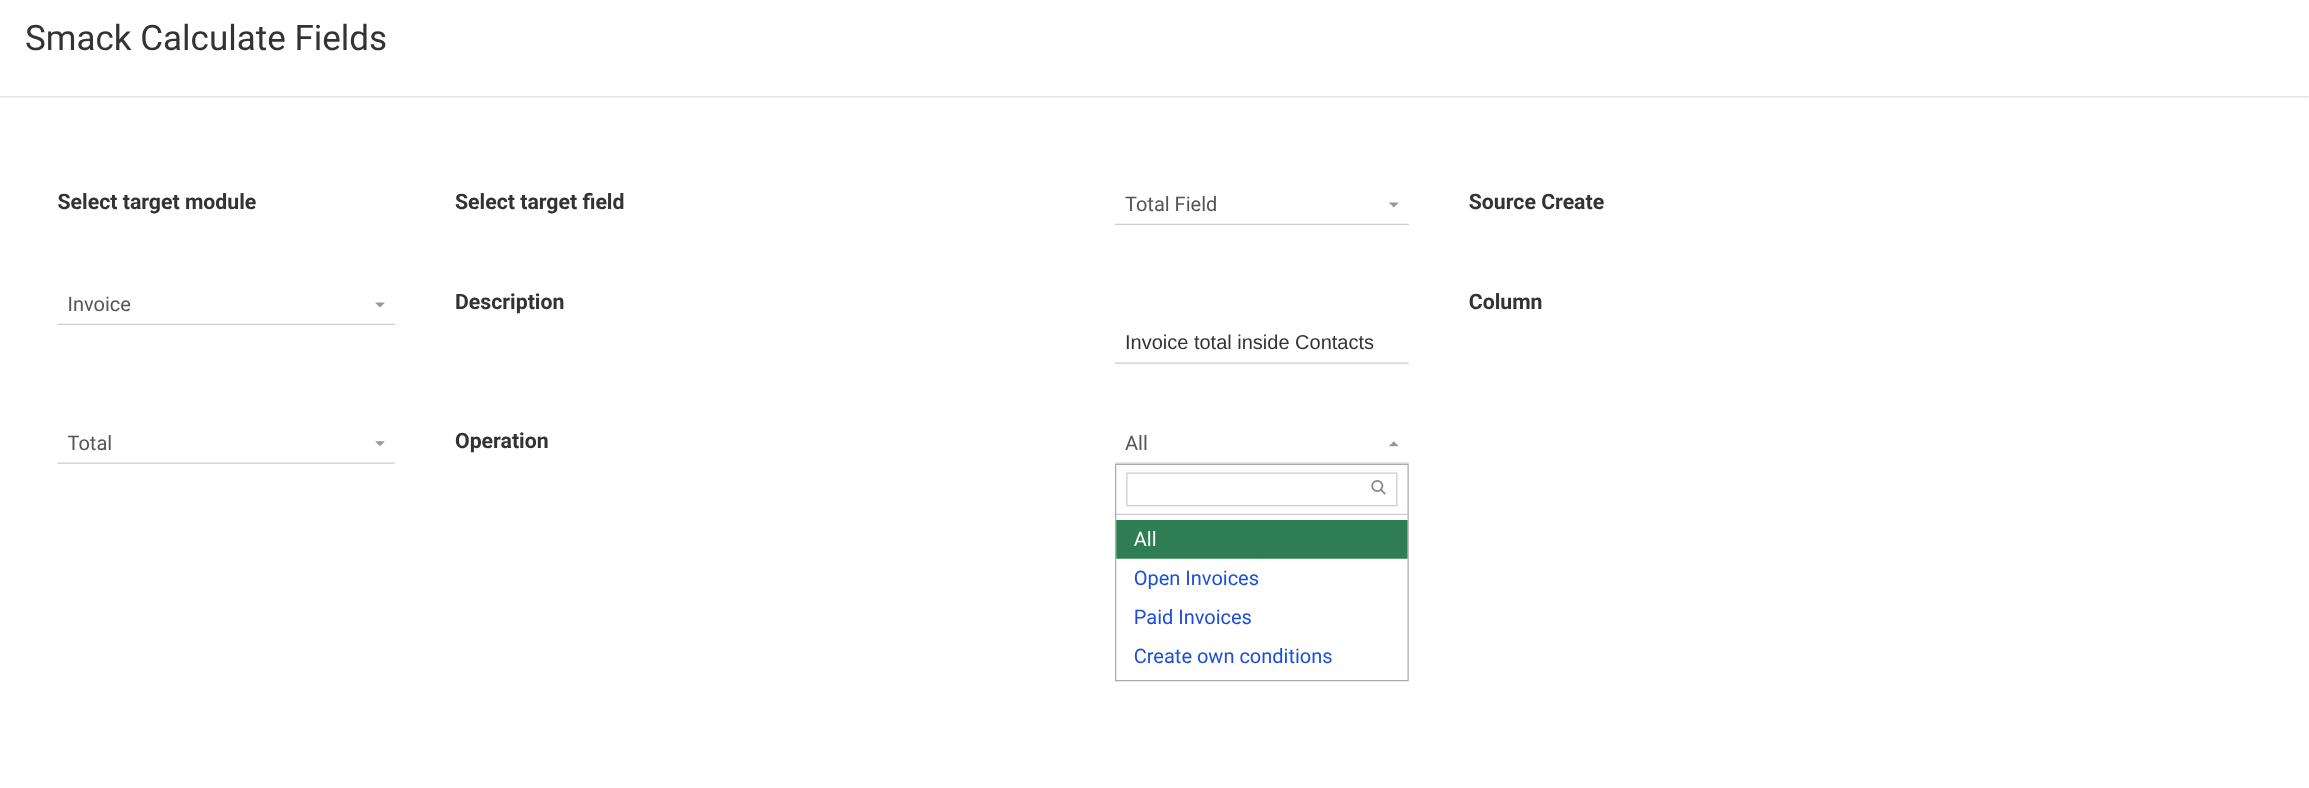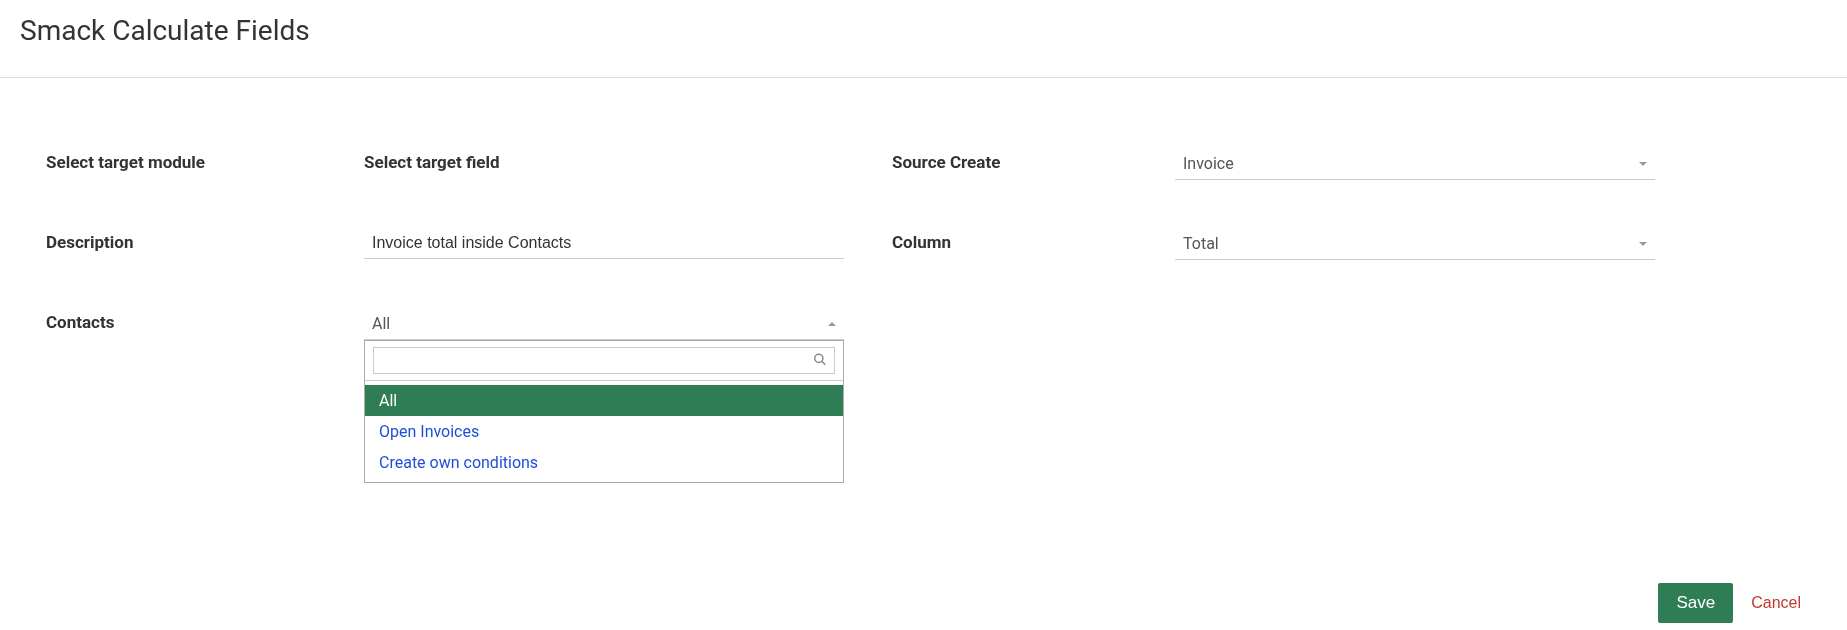--- a/index.html
+++ b/index.html
@@ -63,20 +63,21 @@
     }
     .text-input {
       border: none;
       border-bottom: 1px solid #ccc;
       padding: 6px 8px;
       font-size: 16px;
       color: #333;
       width: 100%;
       outline: none;
       background: transparent;
+      margin-top: 32px;
     }
     .dropdown-panel {
       position: relative;
       border: 1px solid #aaa;
       margin-top: 0;
       background: #fff;
       width: 100%;
     }
     .dropdown-search {
       position: relative;
@@ -143,56 +144,61 @@
 </head>
 <body>
 
 <h1 class="page-title">Smack Calculate Fields</h1>
 
 <div class="form-container">
   <div class="form-grid">
 
     <div class="field-label">Select target module</div>
     <div class="field-label">Select target field</div>
+    <div class="select-control">
+      <span>Total Field</span>
+      <span class="arrow arrow-down"></span>
+    </div>
 
     <div class="field-label">Source Create</div>
     <div class="select-control">
       <span>Invoice</span>
       <span class="arrow arrow-down"></span>
     </div>
     <div class="field-label">Description</div>
     <div>
       <input type="text" class="text-input" value="Invoice total inside Contacts" style="">
     </div>
 
     <div class="field-label">Column</div>
     <div class="select-control">
       <span>Total</span>
       <span class="arrow arrow-down"></span>
     </div>
-    <div class="field-label">Contacts</div>
+    <div class="field-label">Operation</div>
 
     <div class="filter-cell">
       <div class="select-control">
         <span>All</span>
         <span class="arrow arrow-up"></span>
       </div>
       <div class="dropdown-panel">
         <div class="dropdown-search">
           <input type="text" value="" style="">
           <span class="search-icon">
             <svg width="14" height="14" viewBox="0 0 24 24" fill="none" stroke="#888" stroke-width="2.5">
               <circle cx="10" cy="10" r="7"></circle>
               <line x1="21" y1="21" x2="15" y2="15"></line>
             </svg>
           </span>
         </div>
         <div class="dropdown-options">
           <div class="dropdown-option highlighted">All</div>
           <div class="dropdown-option">Open Invoices</div>
+          <div class="dropdown-option">Paid Invoices</div>
           <div class="dropdown-option">Create own conditions</div>
         </div>
       </div>
     </div>
     <div></div>
     <div></div>
 
   </div>
 </div>
 

